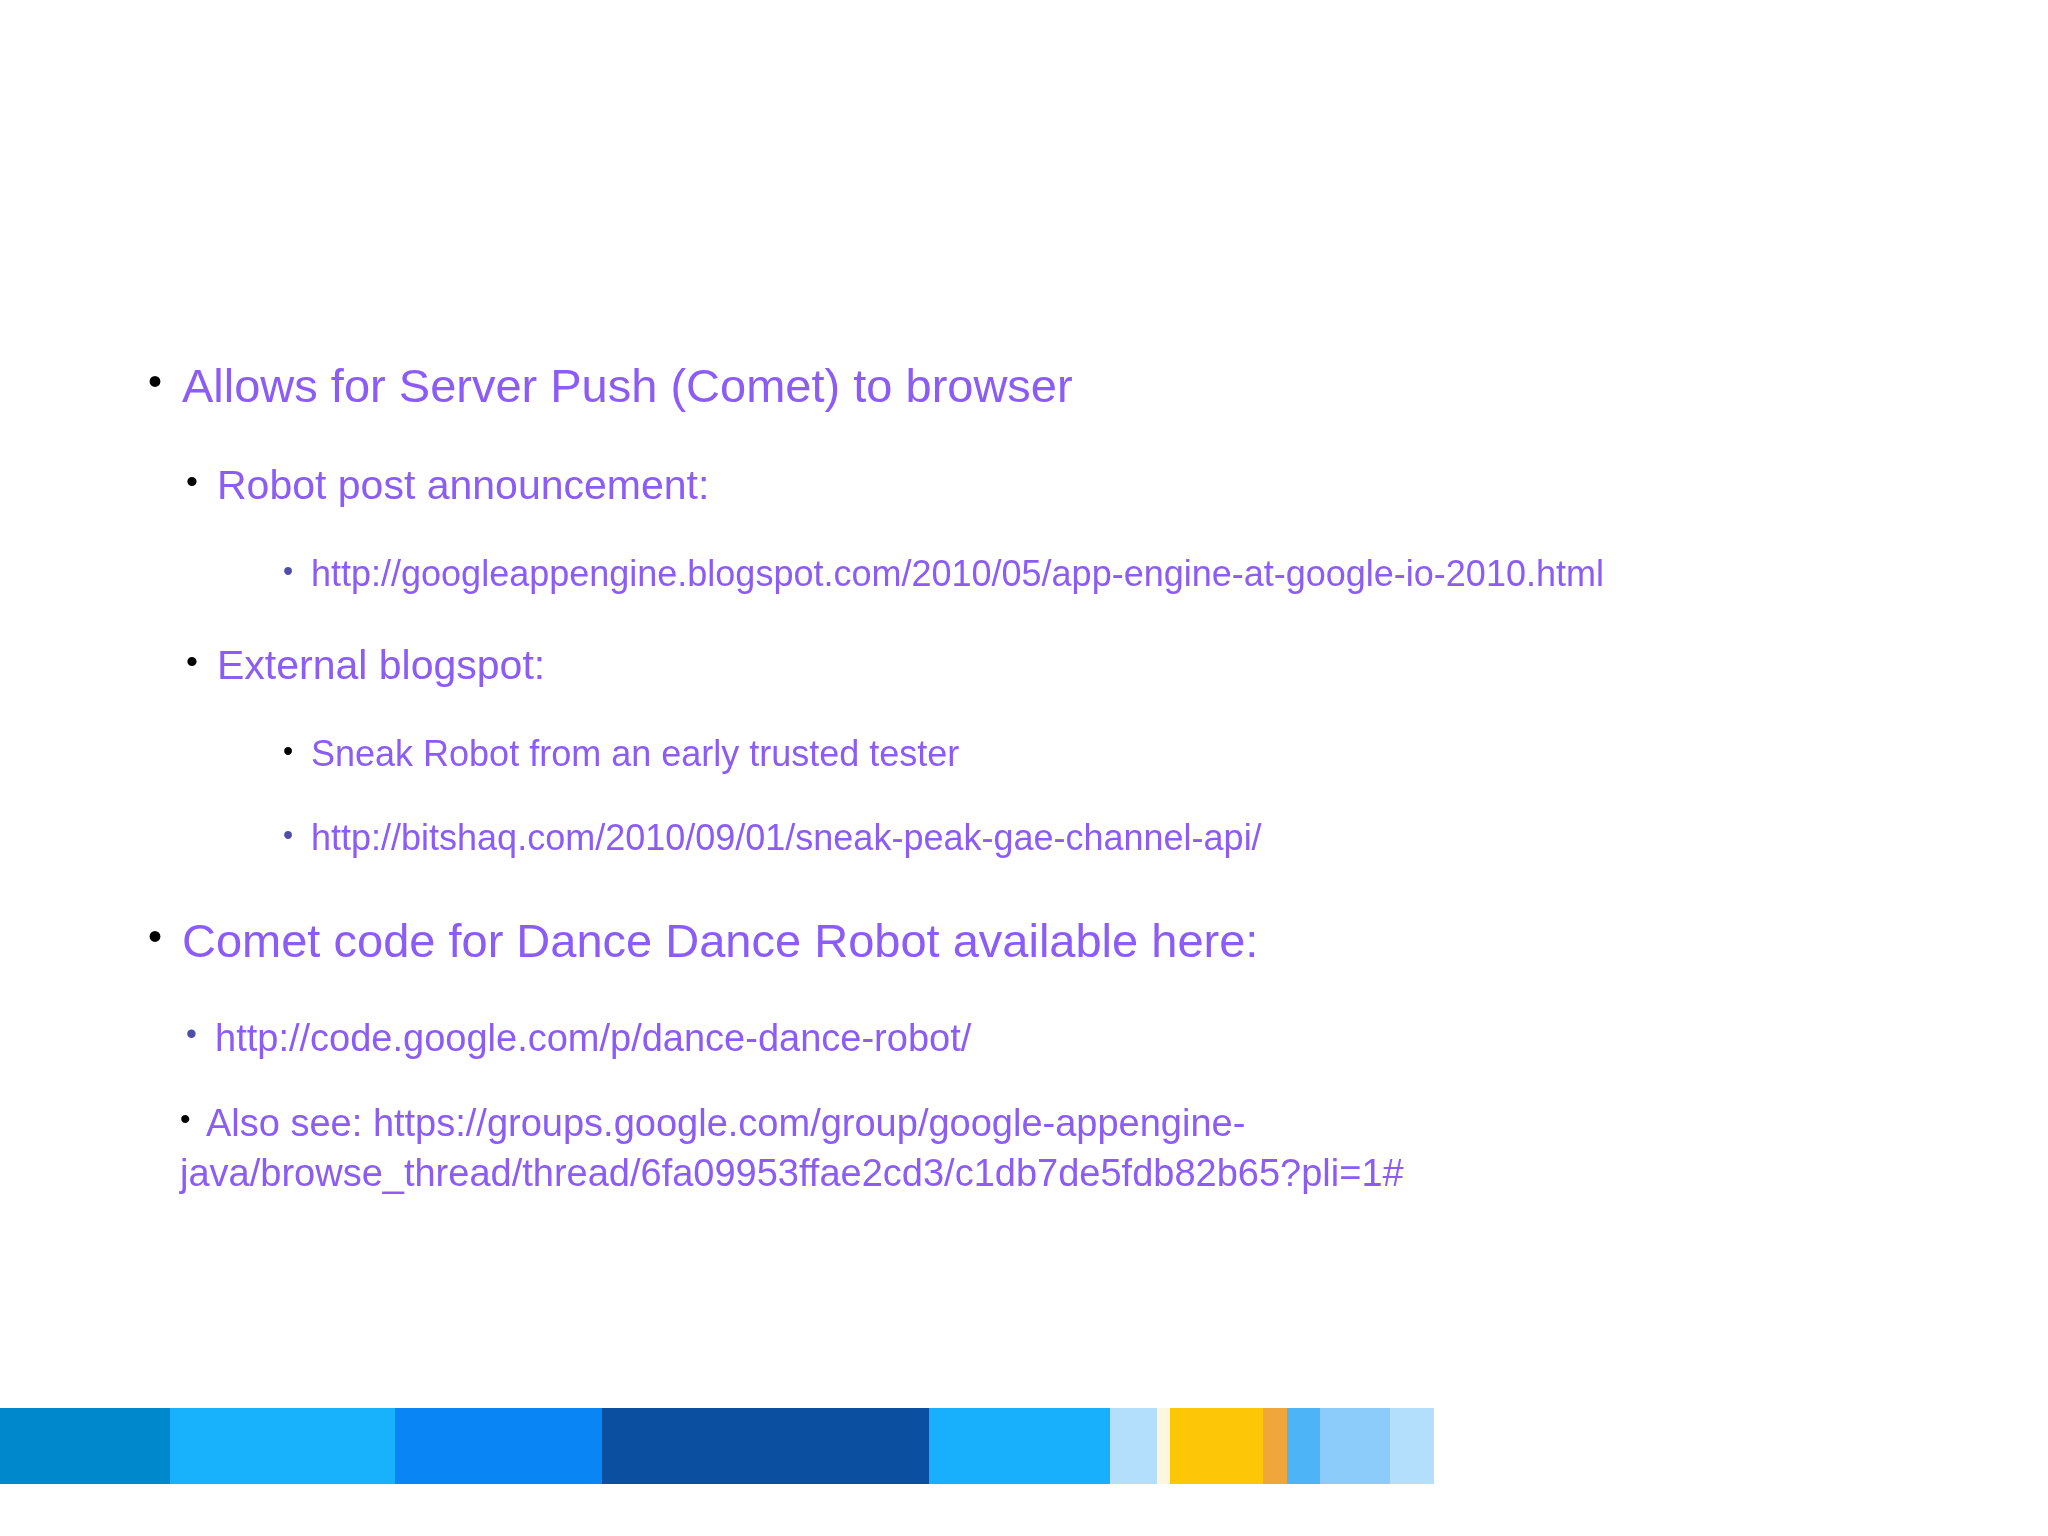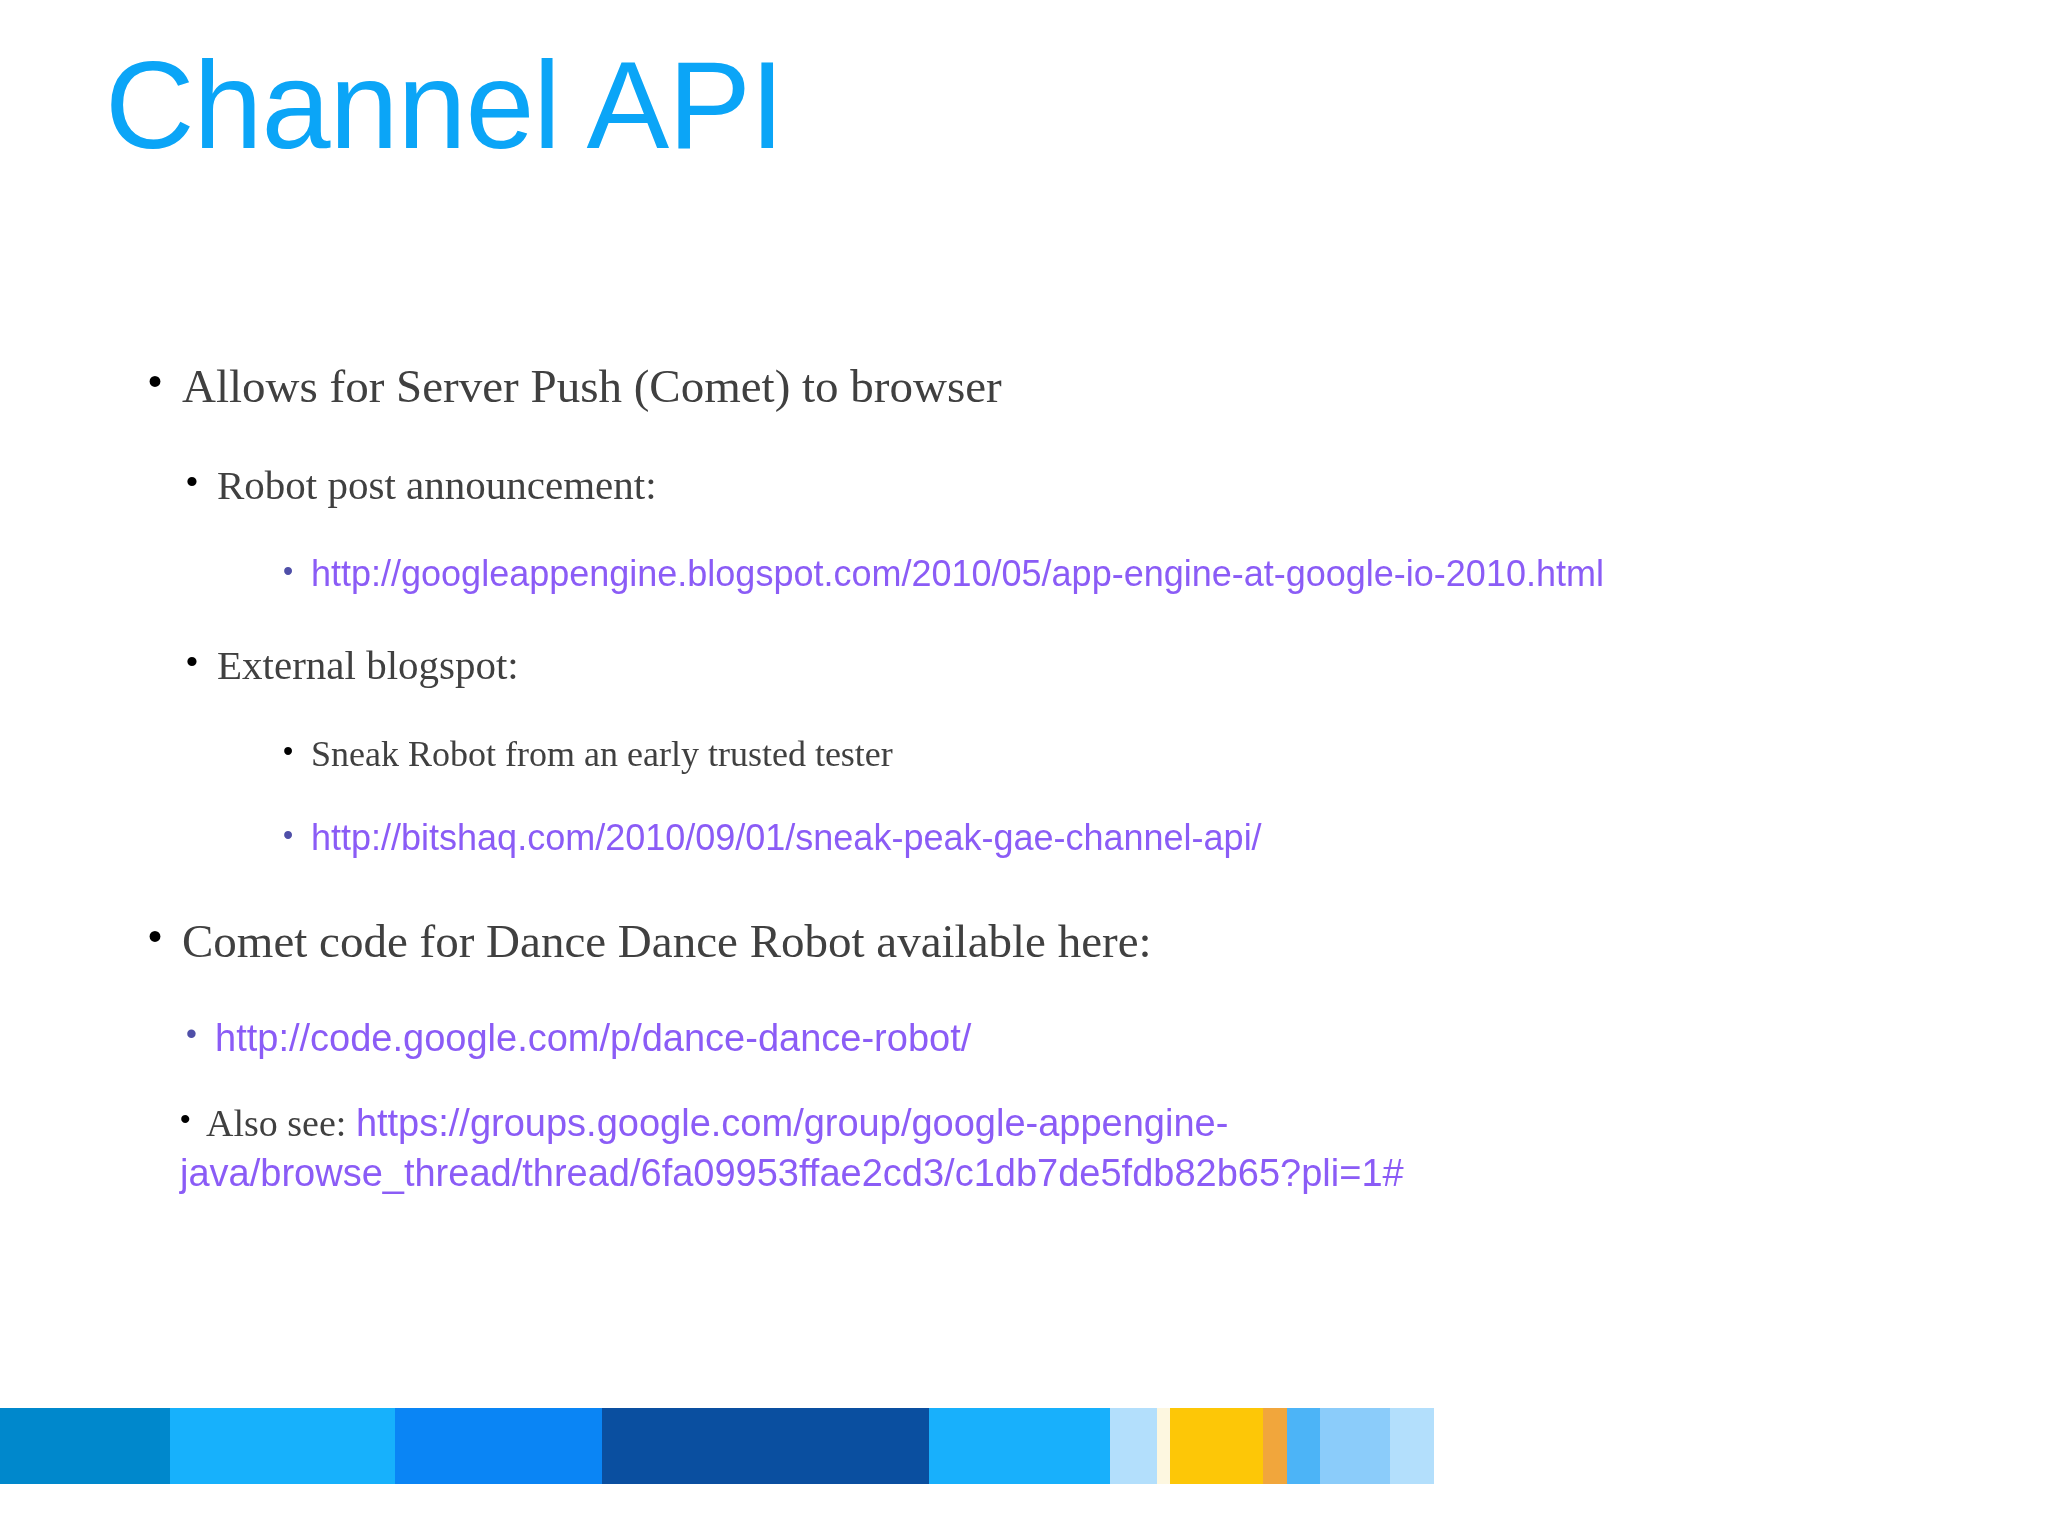--- a/index.html
+++ b/index.html
@@ -61,21 +61,21 @@
   
   .l2b { margin-left:186px; font-size:38px; line-height:1.32; }
   .l2b .bullet { font-size:31px; width:29px; padding-top:5px; }
 
   
   .l2c { margin-left:180px; font-size:38px; line-height:1.30; }
   .l2c .bullet { font-size:30px; width:26px; padding-top:5px; }
   .l2c .txt { margin-left:-26px; text-indent:26px; max-width:1560px; }
 
   .link { color:#8b5cf6; }
-  .plain { color:#404040;font-family:Liberation Serif, serif; }
+  .plain { color:#8b5cf6; }
 
   .sp-a { height:40px; }
   .sp-b { height:38px; }
   .sp-c { height:40px; }
   .sp-d { height:38px; }
   .sp-e { height:48px; }
   .sp-f { height:40px; }
   .sp-g { height:36px; }
 
   
@@ -85,21 +85,20 @@
     height:76px;
     display:flex;
   }
   .seg { height:76px; }
 </style>
 </head>
 <body>
 
 <div class="slide">
 
-  <div class="title">Channel API</div>
 
   <div class="body">
 
     <div class="row l1">
       <span class="bullet">•</span>
       <span class="txt plain">Allows for Server Push (Comet) to browser</span>
     </div>
 
     <div class="sp-a"></div>
 

